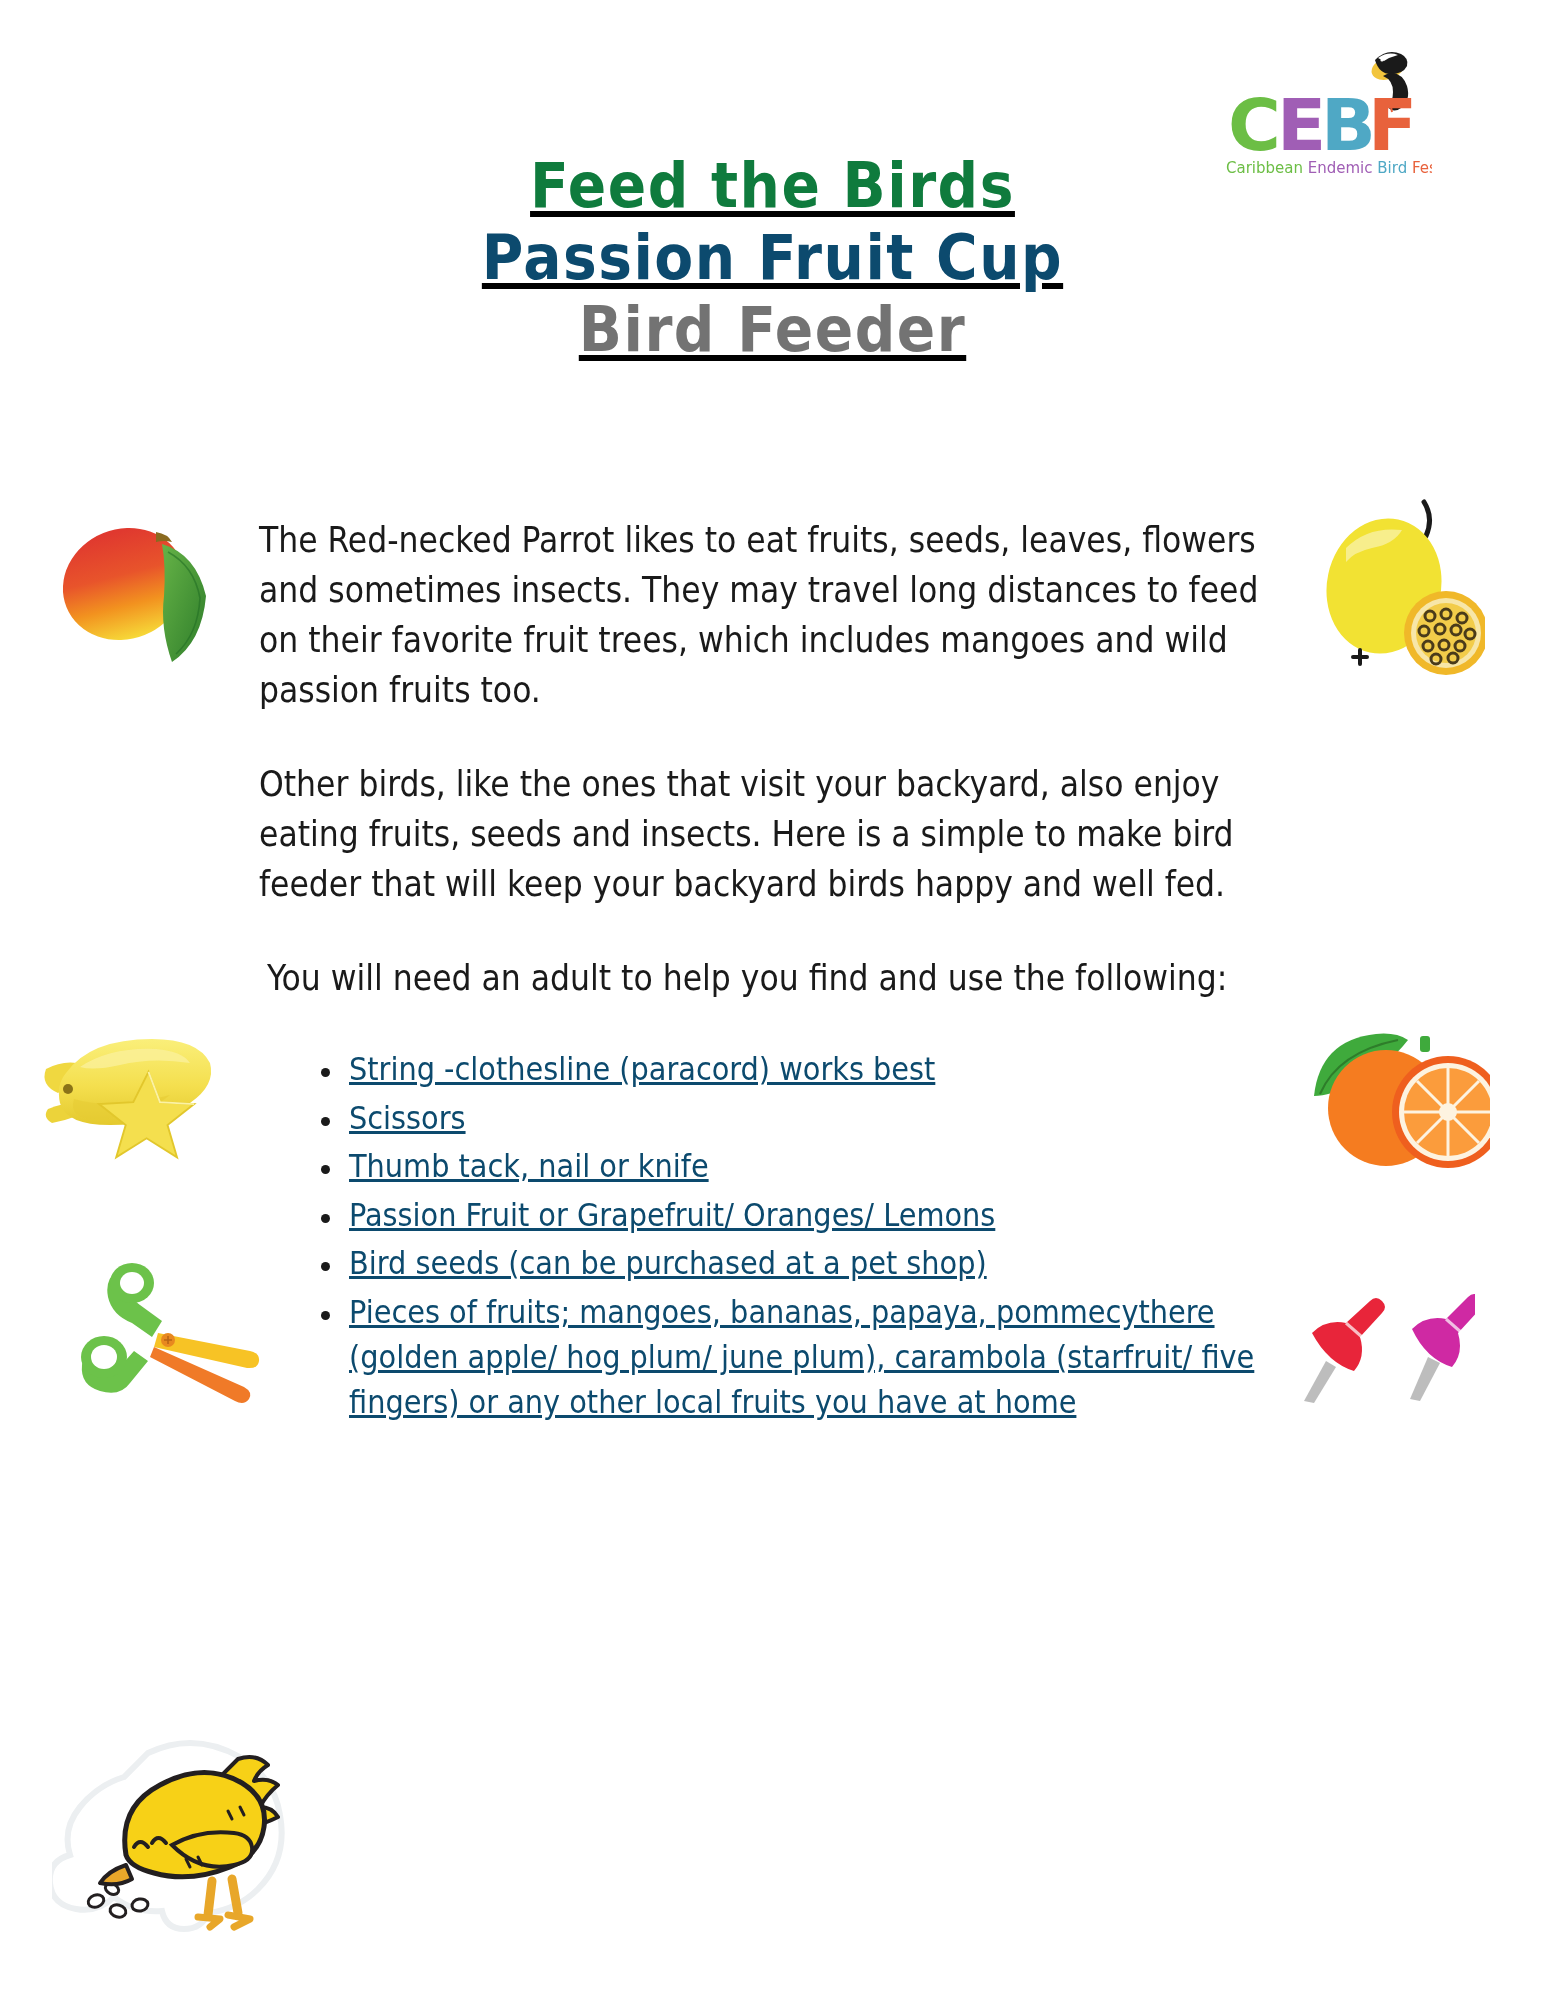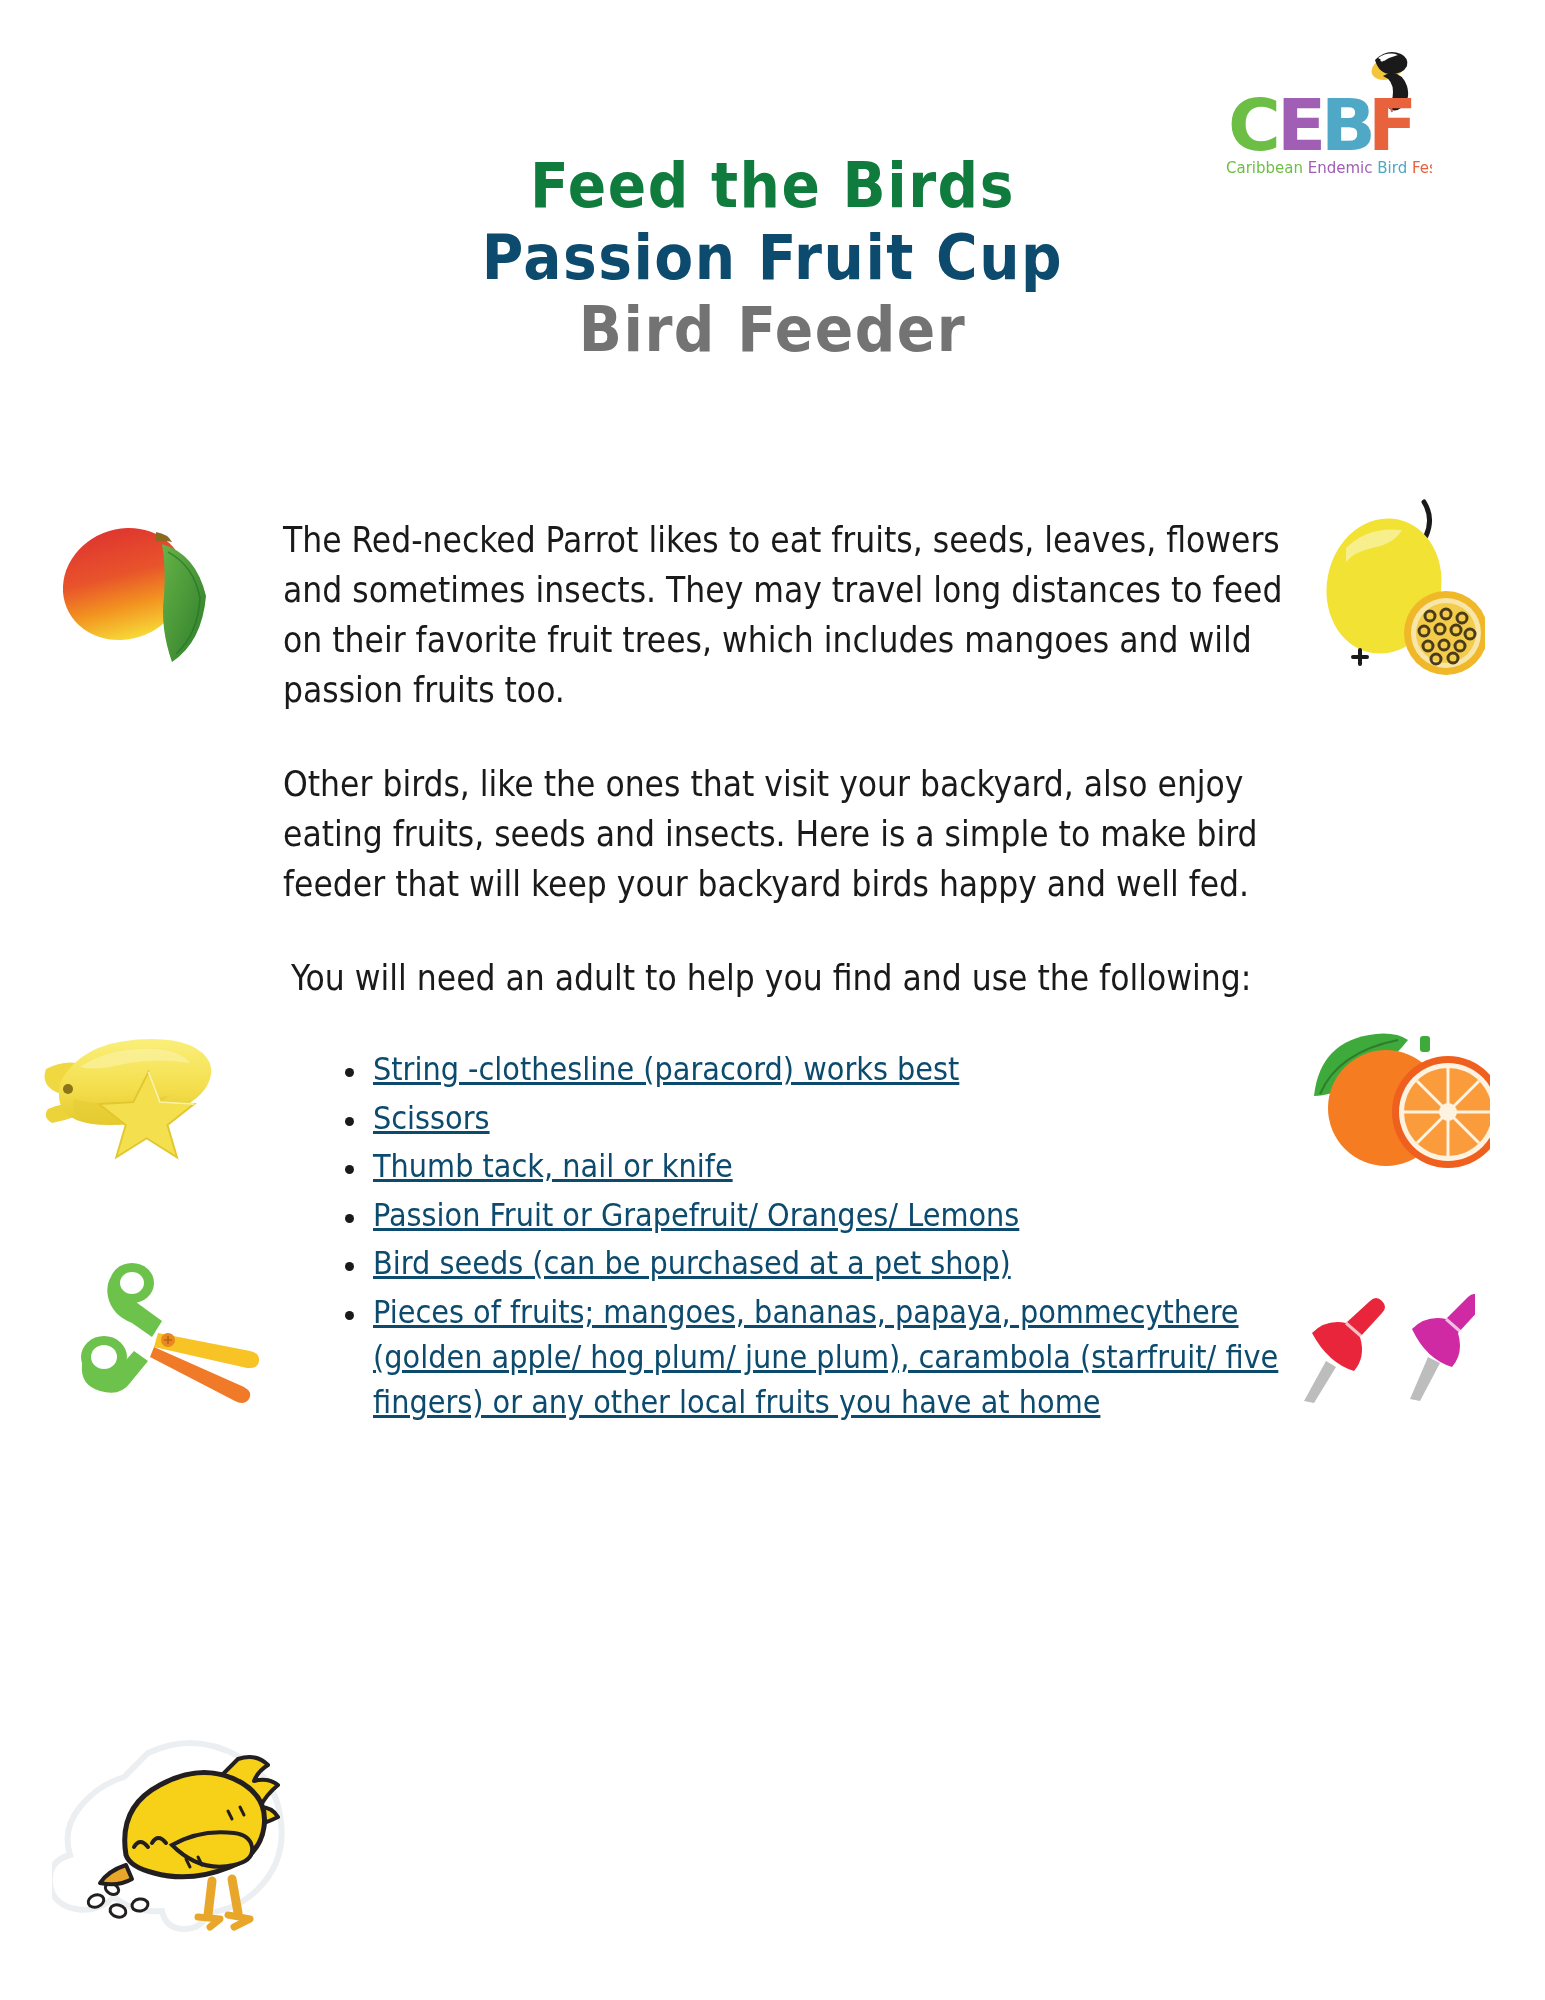--- a/index.html
+++ b/index.html
@@ -44,37 +44,38 @@
   }
   #cebf-logo svg { display:block; }
 
   
   #title-block {
     position: absolute;
     top: 150px;
     left: 0;
     width: 1545px;
     text-align: center;
+    text-decoration: underline;
   }
   .title-line {
     font-family: "DejaVu Sans Condensed", "Liberation Sans Narrow", "Liberation Sans", sans-serif;
     font-weight: bold;
     letter-spacing: 1.5px;
     line-height: 1.14;
     white-space: nowrap;
   }
   #title-line-1 { font-size: 63px; color: #0f7b3d; }
   #title-line-2 { font-size: 63px; color: #f79council; }
   #title-line-2 { color: #f79646; }
   #title-line-3 { font-size: 63px; color: #bf2f8f; }
 
   
   #content-column {
     position: absolute;
-    left: 283px;
+    left: 259px;
     top: 515px;
     width: 1030px;
   }
   .para {
     font-family: "DejaVu Sans Condensed", "Liberation Sans Narrow", "Liberation Sans", sans-serif;
     font-size: 35px;
     line-height: 1.43;
     color: #1a1a1a;
     margin: 0 0 44px 0;
   }

